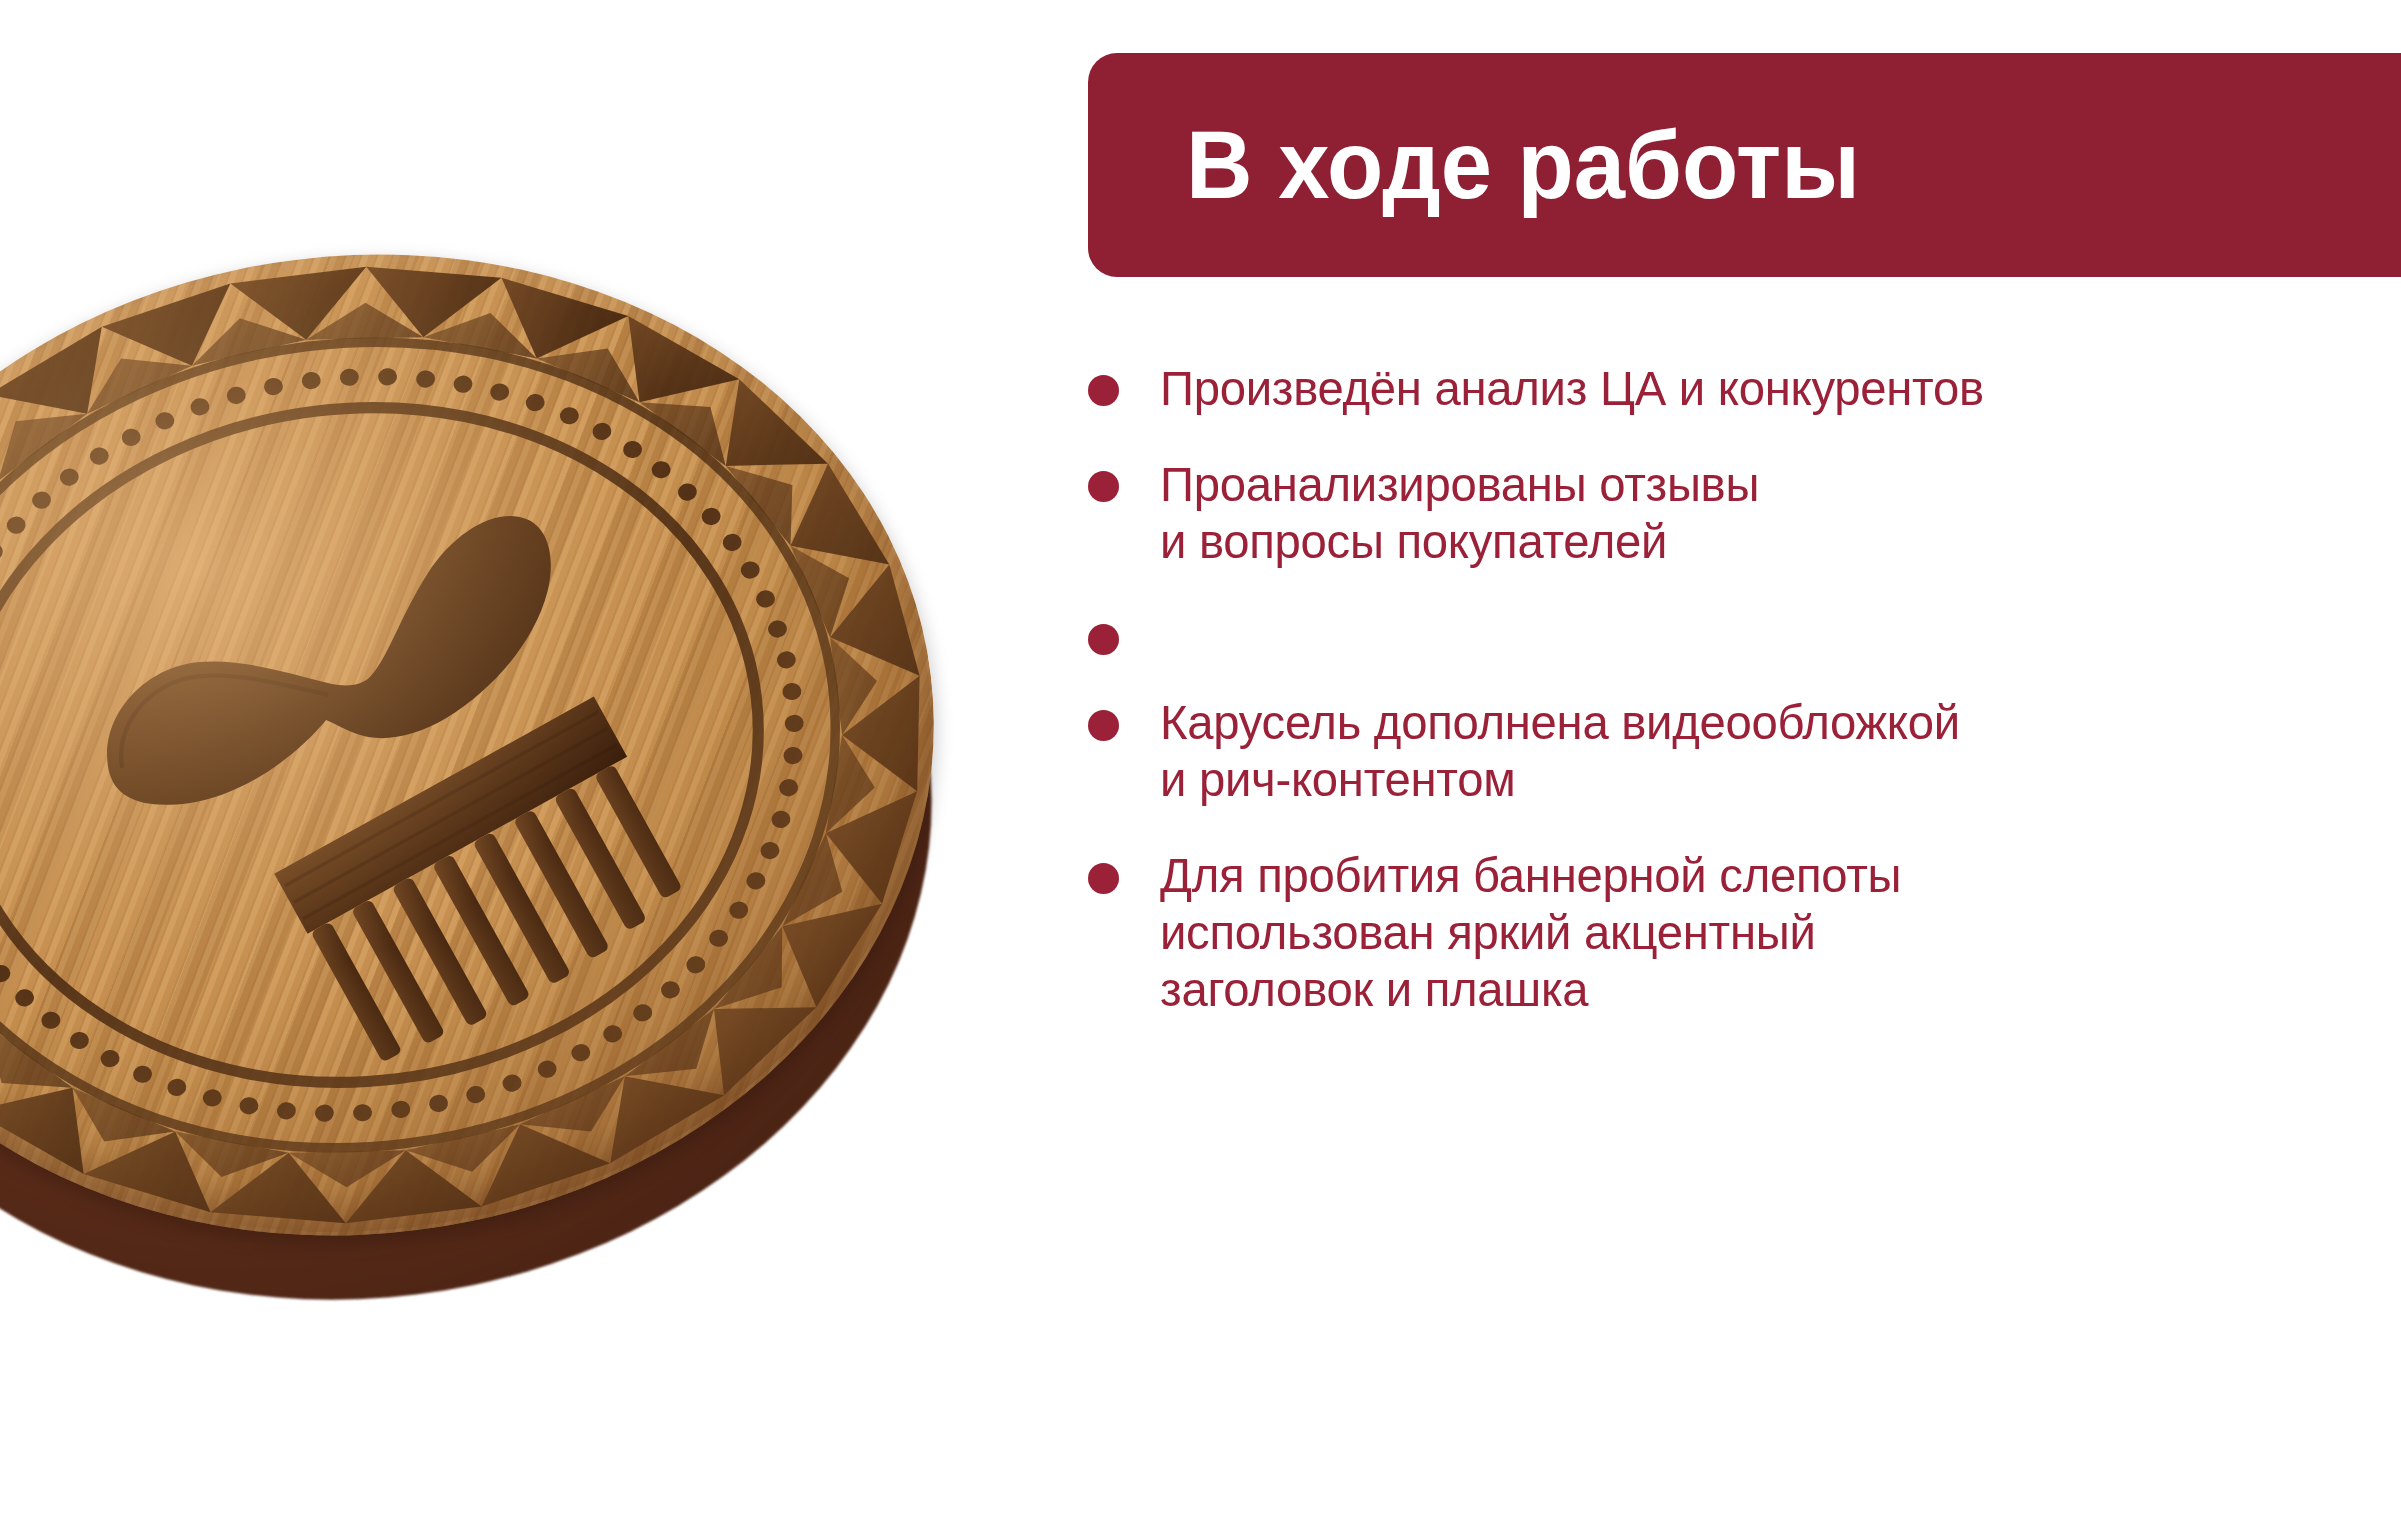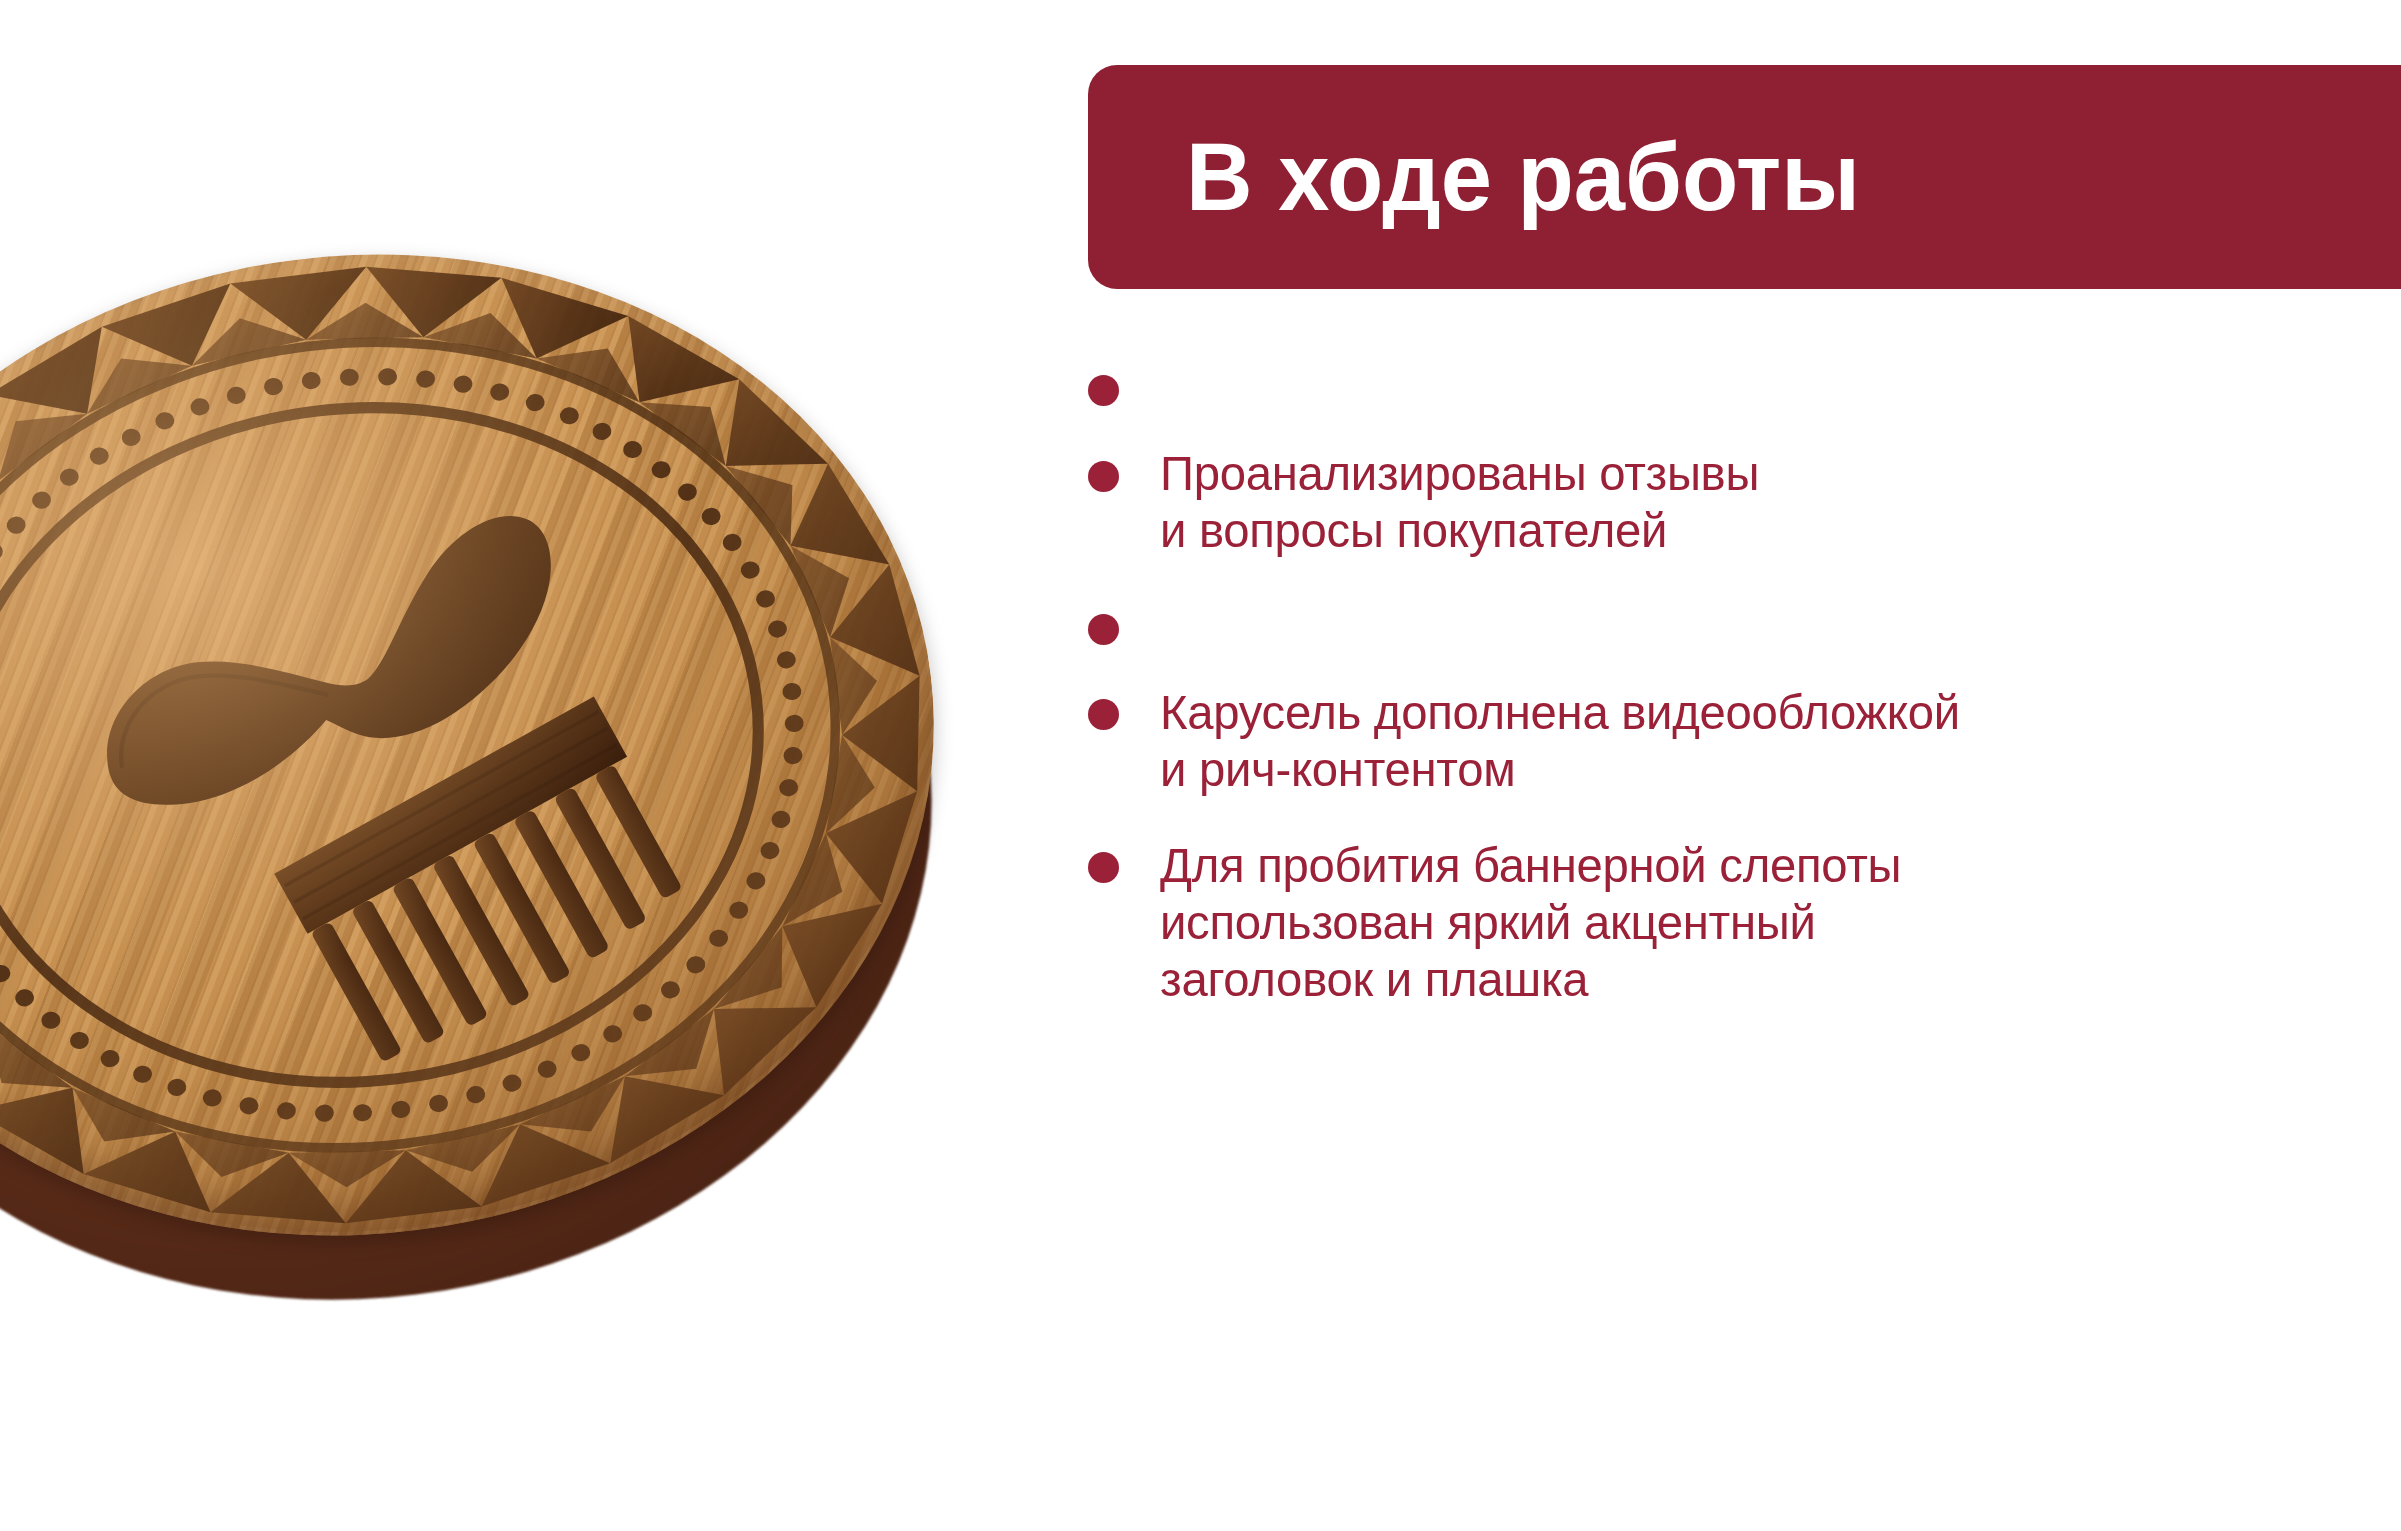--- a/index.html
+++ b/index.html
@@ -97,21 +97,21 @@
     position: absolute;
     left: 1088px;
     top: 0;
     width: 1314px;
     height: 1532px;
   }
 
   .title-banner {
     position: absolute;
     left: 0px;
-    top: 65px;
+    top: 53px;
     width: 1314px;
     height: 224px;
     background: #8F2033;
     border-top-left-radius: 29px;
     border-bottom-left-radius: 29px;
     display: flex;
     align-items: center;
   }
 
   .title-text {
@@ -384,20 +384,23 @@
   <div class="content">
 
     <div class="title-banner">
       <div class="title-text">В ходе работы</div>
     </div>
 
     <div class="bullet-list">
 
       <div class="bullet-item">
         <div class="bullet-dot"></div>
+        <div class="bullet-lines">
+          <span class="ln">Произведён анализ ЦА и конкурентов</span>
+        </div>
       </div>
 
       <div class="bullet-item">
         <div class="bullet-dot"></div>
         <div class="bullet-lines">
           <span class="ln">Проанализированы отзывы</span>
           <span class="ln">и вопросы покупателей</span>
         </div>
       </div>
 

